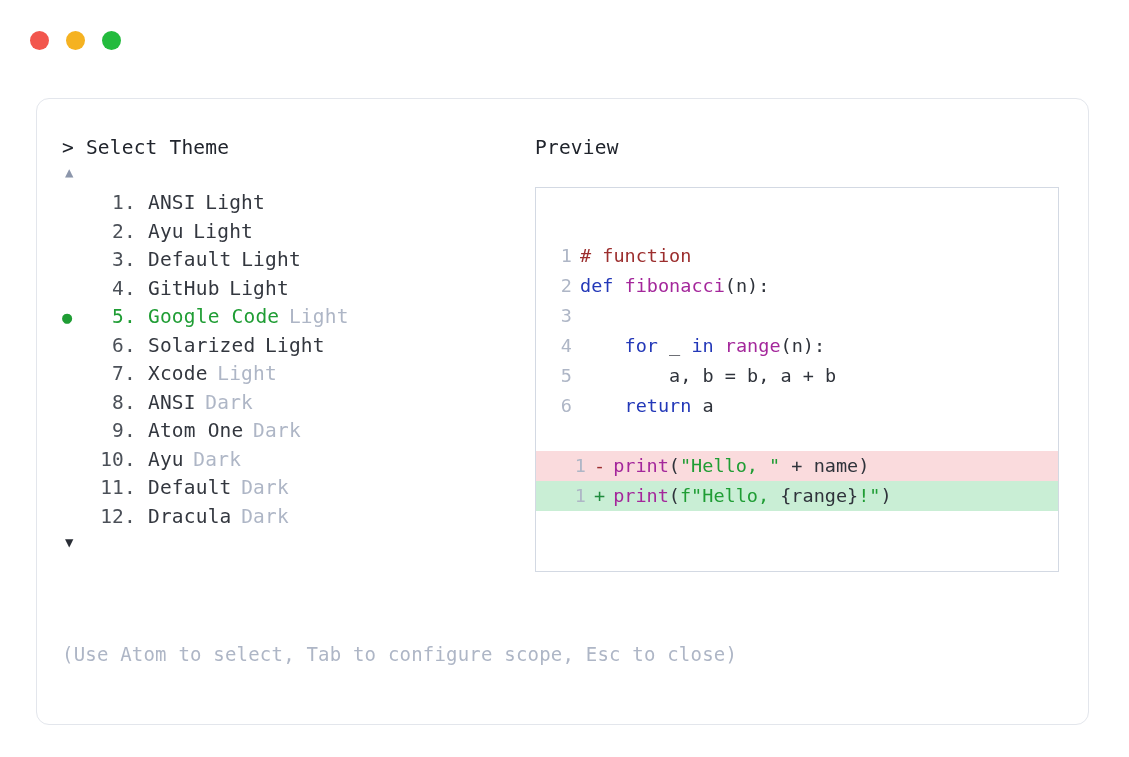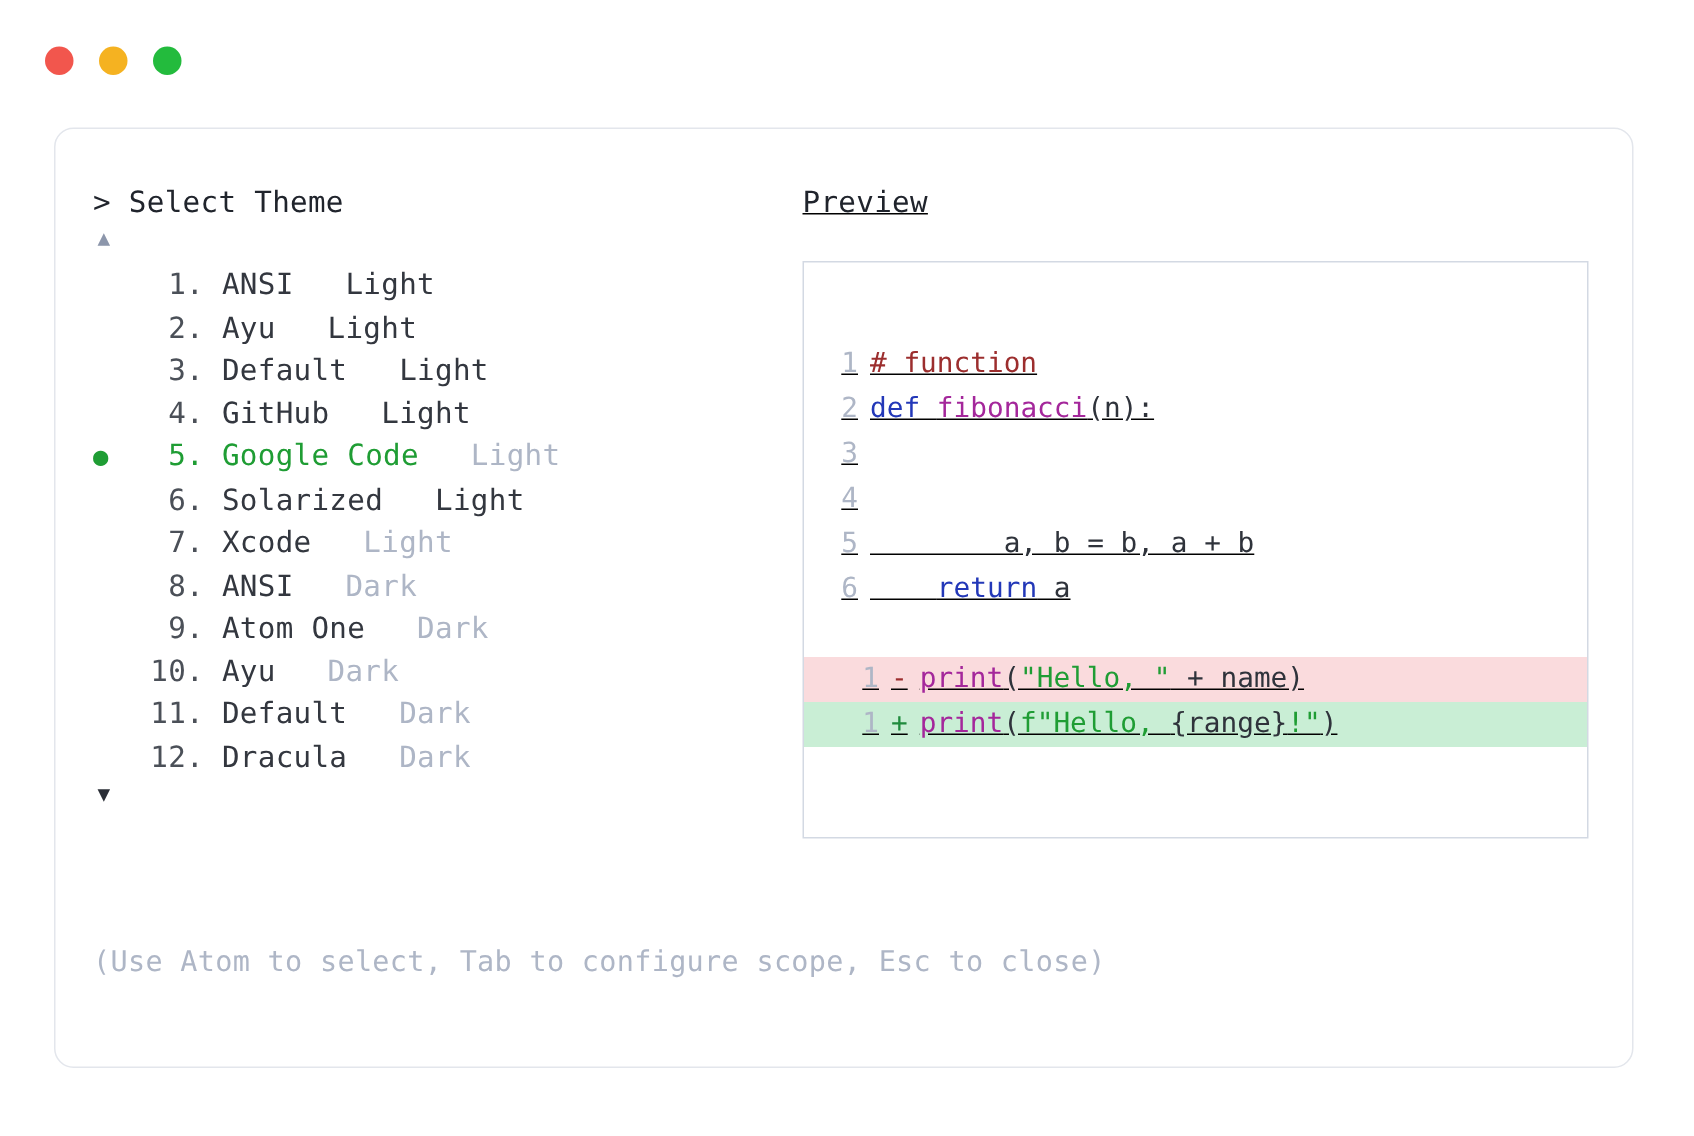--- a/index.html
+++ b/index.html
@@ -30,21 +30,21 @@
     border-radius: 50%;
   }
   .dot-close    { background: #f2564d; }
   .dot-minimize { background: #f5b221; }
   .dot-maximize { background: #23bb3d; }
 
   
   #app-card {
     position: absolute;
     left: 36px;
-    top: 85px;
+    top: 98px;
     width: 1053px;
     height: 627px;
     box-sizing: border-box;
     background: #ffffff;
     border: 1px solid #e3e6ec;
     border-radius: 13px;
   }
 
   
   #theme-panel {
@@ -92,21 +92,21 @@
     color: #1f9d34;
     font-size: 17px;
   }
   .index-cell {
     width: 46px;
     flex: 0 0 46px;
     text-align: right;
     color: #4b5058;
   }
   .name-cell { color: #33373f; }
-  .variant-cell { color: #33373f; padding-left: 9.6px; margin-left: 25px; }
+  .variant-cell { color: #33373f; padding-left: 9.6px; }
 
   .theme-item.selected .index-cell,
   .theme-item.selected .name-cell { color: #1f9d34; }
   .variant-dim { color: #aeb6c6 !important; }
 
   #hint-line {
     position: absolute;
     left: 25px;
     top: 542px;
     font-size: 19px;
@@ -115,21 +115,20 @@
     white-space: pre;
     letter-spacing: 0.2px;
   }
 
   
   #preview-panel {
     position: absolute;
     left: 498px;
     top: 36px;
     width: 528px;
-    text-decoration: underline;
   }
   #preview-title {
     font-size: 19.5px;
     line-height: 26px;
     color: #20242c;
     letter-spacing: 0.2px;
   }
   #preview-box {
     margin-top: 26px;
     width: 524px;
@@ -211,21 +210,21 @@
 
   <div id="hint-line">(Use Atom to select, Tab to configure scope, Esc to close)</div>
 
   <div id="preview-panel">
     <div id="preview-title">Preview</div>
     <div id="preview-box">
       <div id="code-area">
           <div class="code-line"><span class="gutter">1</span><span class="code-text"><span class="tok-comment"># function</span></span></div>
           <div class="code-line"><span class="gutter">2</span><span class="code-text"><span class="tok-keyword">def </span><span class="tok-function">fibonacci</span><span class="tok-plain">(n):</span></span></div>
           <div class="code-line"><span class="gutter">3</span></div>
-          <div class="code-line"><span class="gutter">4</span></div>
+          <div class="code-line"><span class="gutter">4</span><span class="code-text"><span class="tok-plain">    </span><span class="tok-keyword">for</span><span class="tok-plain"> _ </span><span class="tok-keyword">in</span><span class="tok-plain"> </span><span class="tok-function">range</span><span class="tok-plain">(n):</span></span></div>
           <div class="code-line"><span class="gutter">5</span><span class="code-text"><span class="tok-plain">        a, b = b, a + b</span></span></div>
           <div class="code-line"><span class="gutter">6</span><span class="code-text"><span class="tok-plain">    </span><span class="tok-keyword">return</span><span class="tok-plain"> a</span></span></div>
           <div class="code-blank"></div>
           <div class="code-line diff-line diff-removed"><span class="gutter">1</span><span class="diff-marker-removed">-</span><span class="code-text"><span class="tok-function">print</span><span class="tok-plain">(</span><span class="tok-string">"Hello, "</span><span class="tok-plain"> + name)</span></span></div>
           <div class="code-line diff-line diff-added"><span class="gutter">1</span><span class="diff-marker-added">+</span><span class="code-text"><span class="tok-function">print</span><span class="tok-plain">(</span><span class="tok-string">f"Hello, </span><span class="tok-plain">{range}</span><span class="tok-string">!"</span><span class="tok-plain">)</span></span></div>
         </div>
     </div>
   </div>
 
 </div>

